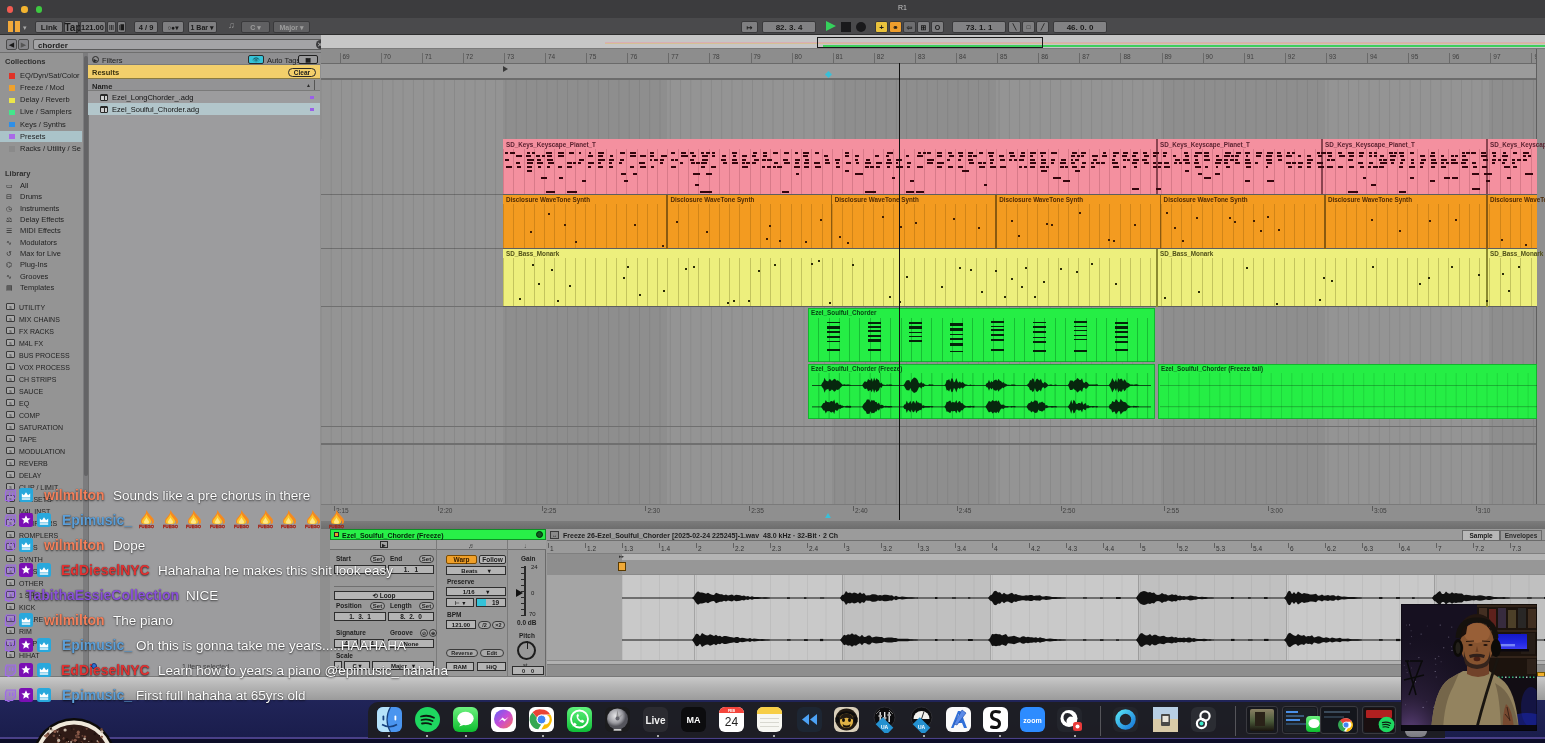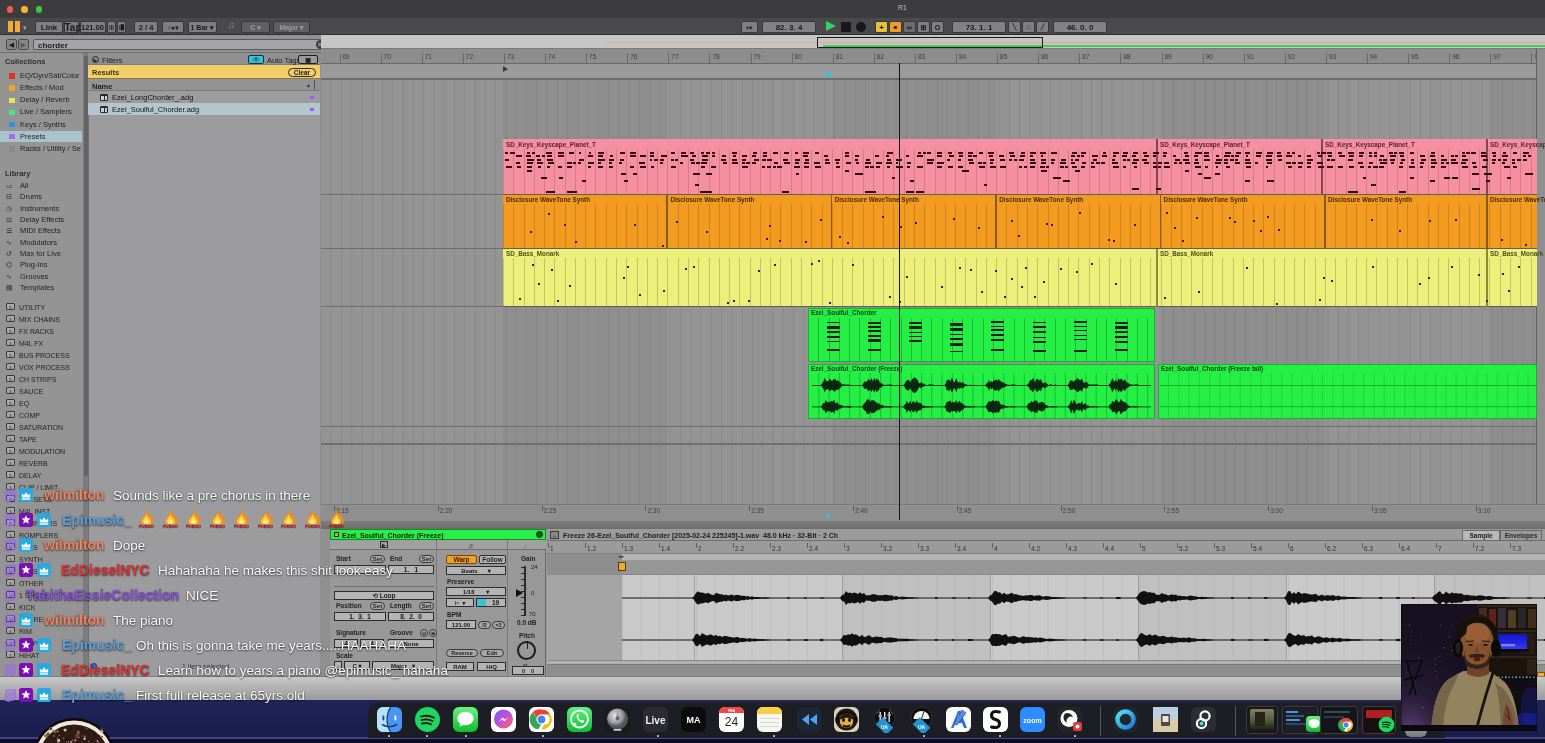--- a/index.html
+++ b/index.html
@@ -16,21 +16,21 @@
 <div style="position:absolute;left:898px;top:4px;font-size:7px;color:#c4c4c4;font-weight:normal;white-space:nowrap;line-height:1;">R1</div>
 <div style="position:absolute;left:0px;top:18px;width:1545px;height:17px;background:#4a4a4c;border-bottom:1px solid #2e2e2e;"></div>
 <div style="position:absolute;left:8px;top:21px;width:5px;height:11px;background:#f2a93b;"></div>
 <div style="position:absolute;left:14.5px;top:21px;width:5px;height:11px;background:#f2a93b;"></div>
 <div style="position:absolute;left:23px;top:24px;font-size:7px;color:#a8a8a8;font-weight:normal;white-space:nowrap;line-height:1;">▾</div>
 <div style="position:absolute;left:35px;top:20.5px;width:28px;height:12px;background:#7f7f81;border:1px solid #39393b;border-radius:2px;color:#1a1a1a;font-size:8px;font-weight:bold;text-align:center;line-height:11px;">Link</div>
 <div style="position:absolute;left:63.5px;top:20.5px;width:15px;height:12px;background:#7f7f81;border:1px solid #39393b;border-radius:2px;color:#1a1a1a;font-size:10px;font-weight:bold;text-align:center;line-height:11px;">Tap</div>
 <div style="position:absolute;left:79.5px;top:20.5px;width:26px;height:12px;background:#7f7f81;border:1px solid #39393b;border-radius:2px;color:#1a1a1a;font-size:7.5px;font-weight:bold;text-align:center;line-height:11px;">121.00</div>
 <div style="position:absolute;left:107px;top:20.5px;width:9px;height:12px;background:#7f7f81;border:1px solid #39393b;border-radius:2px;color:#1a1a1a;font-size:6px;font-weight:bold;text-align:center;line-height:11px;">|||</div>
 <div style="position:absolute;left:117px;top:20.5px;width:9px;height:12px;background:#7f7f81;border:1px solid #39393b;border-radius:2px;color:#1a1a1a;font-size:5px;font-weight:bold;text-align:center;line-height:11px;">|█</div>
-<div style="position:absolute;left:134px;top:20.5px;width:24px;height:12px;background:#7f7f81;border:1px solid #39393b;border-radius:2px;color:#1a1a1a;font-size:7.5px;font-weight:bold;text-align:center;line-height:11px;">2 / 4</div>
+<div style="position:absolute;left:134px;top:20.5px;width:24px;height:12px;background:#7f7f81;border:1px solid #39393b;border-radius:2px;color:#1a1a1a;font-size:7.5px;font-weight:bold;text-align:center;line-height:11px;">4 / 9</div>
 <div style="position:absolute;left:162px;top:20.5px;width:22px;height:12px;background:#7f7f81;border:1px solid #39393b;border-radius:2px;color:#1a1a1a;font-size:6.5px;font-weight:bold;text-align:center;line-height:11px;">○●▾</div>
 <div style="position:absolute;left:187.5px;top:20.5px;width:29px;height:12px;background:#7f7f81;border:1px solid #39393b;border-radius:2px;color:#1a1a1a;font-size:7px;font-weight:bold;text-align:center;line-height:11px;">1 Bar ▾</div>
 <div style="position:absolute;left:228px;top:21px;font-size:9px;color:#9a9a9a;font-weight:normal;white-space:nowrap;line-height:1;">♫</div>
 <div style="position:absolute;left:241px;top:20.5px;width:29px;height:12px;background:#606062;border:1px solid #39393b;border-radius:2px;color:#9c9c9c;font-size:7px;font-weight:bold;text-align:center;line-height:11px;">C ▾</div>
 <div style="position:absolute;left:273px;top:20.5px;width:37px;height:12px;background:#606062;border:1px solid #39393b;border-radius:2px;color:#9c9c9c;font-size:7px;font-weight:bold;text-align:center;line-height:11px;">Major ▾</div>
 <div style="position:absolute;left:741px;top:20.5px;width:17px;height:12px;background:#7f7f81;border:1px solid #39393b;border-radius:2px;color:#1a1a1a;font-size:7px;font-weight:bold;text-align:center;line-height:11px;">↦</div>
 <div style="position:absolute;left:762px;top:20.5px;width:54px;height:12px;background:#828284;border:1px solid #39393b;border-radius:2px;color:#1a1a1a;font-size:8px;font-weight:bold;text-align:center;line-height:11px;">82. 3. 4</div>
 <div style="position:absolute;left:826px;top:21px;width:0;height:0;border-left:10px solid #35d15c;border-top:5.5px solid transparent;border-bottom:5.5px solid transparent;"></div>
 <div style="position:absolute;left:841px;top:21.5px;width:10px;height:10px;background:#19191b;"></div>
 <div style="position:absolute;left:856px;top:21.5px;width:10px;height:10px;background:#19191b;border-radius:50%;"></div>
@@ -48,21 +48,21 @@
 <div style="position:absolute;left:6px;top:39px;width:11px;height:11px;background:#86868a;border:1px solid #4a4a4a;border-radius:2px;color:#1a1a1a;font-size:7px;text-align:center;line-height:10px;">◀</div>
 <div style="position:absolute;left:18px;top:39px;width:11px;height:11px;background:#86868a;border:1px solid #4a4a4a;border-radius:2px;color:#555;font-size:7px;text-align:center;line-height:10px;">▶</div>
 <div style="position:absolute;left:33px;top:39px;width:290px;height:11px;background:#a4a4a6;border:1px solid #5a5a5a;border-radius:2px;"></div>
 <div style="position:absolute;left:38px;top:41.5px;font-size:8px;color:#1c1c1c;font-weight:bold;white-space:nowrap;line-height:1;">chorder</div>
 <div style="position:absolute;left:315.5px;top:40px;width:9px;height:9px;background:#3c3c3e;border-radius:50%;color:#b8b8b8;font-size:7px;text-align:center;line-height:9px;">✕</div>
 <div style="position:absolute;left:0px;top:53px;width:88px;height:623px;background:#949494;"></div>
 <div style="position:absolute;left:5px;top:58px;font-size:7.5px;color:#2e2e2e;font-weight:bold;white-space:nowrap;line-height:1;">Collections</div>
 <div style="position:absolute;left:9px;top:73.2px;width:5.5px;height:5.5px;background:#e03227;"></div>
 <div style="position:absolute;left:20px;top:72.0px;font-size:7.5px;color:#1f1f1f;font-weight:normal;white-space:nowrap;line-height:1;">EQ/Dyn/Sat/Color</div>
 <div style="position:absolute;left:9px;top:85.35000000000001px;width:5.5px;height:5.5px;background:#efa12c;"></div>
-<div style="position:absolute;left:20px;top:84.15px;font-size:7.5px;color:#1f1f1f;font-weight:normal;white-space:nowrap;line-height:1;">Effects / Mod</div>
+<div style="position:absolute;left:20px;top:84.15px;font-size:7.5px;color:#1f1f1f;font-weight:normal;white-space:nowrap;line-height:1;">Freeze / Mod</div>
 <div style="position:absolute;left:9px;top:97.5px;width:5.5px;height:5.5px;background:#ece64a;"></div>
 <div style="position:absolute;left:20px;top:96.3px;font-size:7.5px;color:#1f1f1f;font-weight:normal;white-space:nowrap;line-height:1;">Delay / Reverb</div>
 <div style="position:absolute;left:9px;top:109.65px;width:5.5px;height:5.5px;background:#44e58b;"></div>
 <div style="position:absolute;left:20px;top:108.45px;font-size:7.5px;color:#1f1f1f;font-weight:normal;white-space:nowrap;line-height:1;">Live / Samplers</div>
 <div style="position:absolute;left:9px;top:121.8px;width:5.5px;height:5.5px;background:#2e8fe8;"></div>
 <div style="position:absolute;left:20px;top:120.6px;font-size:7.5px;color:#1f1f1f;font-weight:normal;white-space:nowrap;line-height:1;">Keys / Synths</div>
 <div style="position:absolute;left:0px;top:130.55px;width:82px;height:11.6px;background:#aac3c9;"></div>
 <div style="position:absolute;left:9px;top:133.95px;width:5.5px;height:5.5px;background:#a96ae8;"></div>
 <div style="position:absolute;left:20px;top:132.75px;font-size:7.5px;color:#1f1f1f;font-weight:normal;white-space:nowrap;line-height:1;">Presets</div>
 <div style="position:absolute;left:9px;top:146.1px;width:5.5px;height:5.5px;background:#8a8a8a;"></div>
@@ -2278,21 +2278,21 @@
 <svg class="abs" style="left:19px;top:688px" width="14" height="14" viewBox="0 0 14 14">
     <rect width="14" height="14" rx="2.5" fill="#7b0fb4"></rect>
     <path d="M7 2.2 l1.35 3 3.15.3 -2.4 2.1 .7 3.1 -2.8-1.7 -2.8 1.7 .7-3.1 -2.4-2.1 3.15-.3z" fill="#fff"></path>
   </svg>
 <svg class="abs" style="left:37px;top:688px" width="14" height="14" viewBox="0 0 14 14">
     <rect width="14" height="14" rx="2.5" fill="#28a8dc"></rect>
     <path d="M2.8 9.5 l0-4 2.1 1.7 2.1-3 2.1 3 2.1-1.7 0 4z" fill="#fff"></path>
     <rect x="2.8" y="10.3" width="8.4" height="1.4" fill="#fff"></rect>
   </svg>
 <div style="position:absolute;left:62px;top:688px;font-size:14px;color:#5c9fd8;font-weight:bold;white-space:nowrap;line-height:1;text-shadow:0 1px 2px rgba(0,0,0,0.65),0 0 1px rgba(0,0,0,0.5);">Epimusic_</div>
-<div style="position:absolute;left:136px;top:688.5px;font-size:13.5px;color:#fff;font-weight:normal;white-space:nowrap;line-height:1;text-shadow:0 1px 2px rgba(0,0,0,0.65),0 0 1px rgba(0,0,0,0.5);">First full release at 65yrs old</div>
+<div style="position:absolute;left:136px;top:688.5px;font-size:13.5px;color:#fff;font-weight:normal;white-space:nowrap;line-height:1;text-shadow:0 1px 2px rgba(0,0,0,0.65),0 0 1px rgba(0,0,0,0.5);">First full hahaha at 65yrs old</div>
 <svg class="abs" style="left:30px;top:716px" width="90" height="27" viewBox="0 0 90 27">
     <circle cx="44" cy="44" r="42" fill="#0d0b09"></circle>
     <circle cx="44" cy="44" r="39.5" fill="#efe8da"></circle>
     <circle cx="44" cy="44" r="35.5" fill="#2f1b16"></circle>
     <circle cx="64.7" cy="18.1" r="1.2" fill="#1f110d"></circle>
     <circle cx="22.1" cy="14.2" r="1.4" fill="#c8b8a8"></circle>
     <circle cx="71.4" cy="20.7" r="0.9" fill="#8a5a48"></circle>
     <circle cx="28.3" cy="14.2" r="0.7" fill="#6a4438"></circle>
     <circle cx="28.2" cy="26.7" r="1.0" fill="#8a5a48"></circle>
     <circle cx="51.4" cy="26.4" r="1.1" fill="#8a5a48"></circle>

